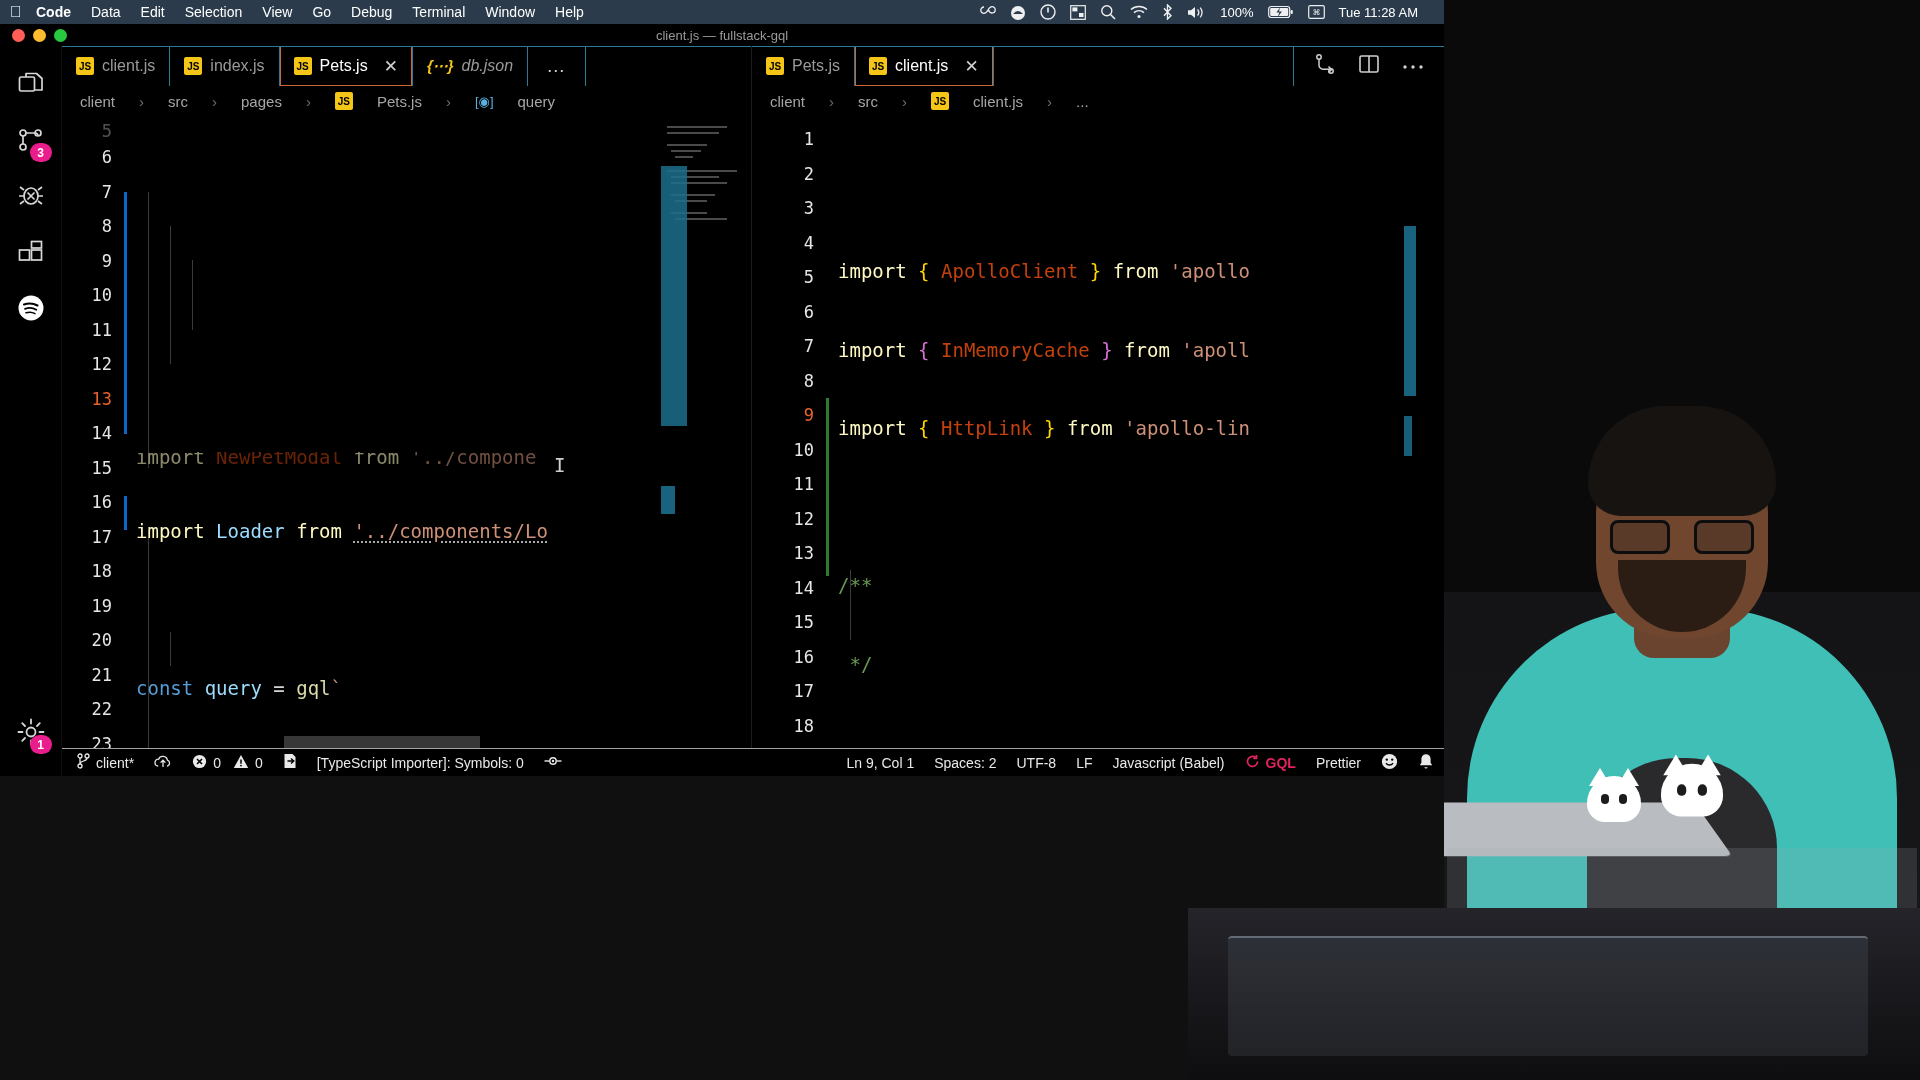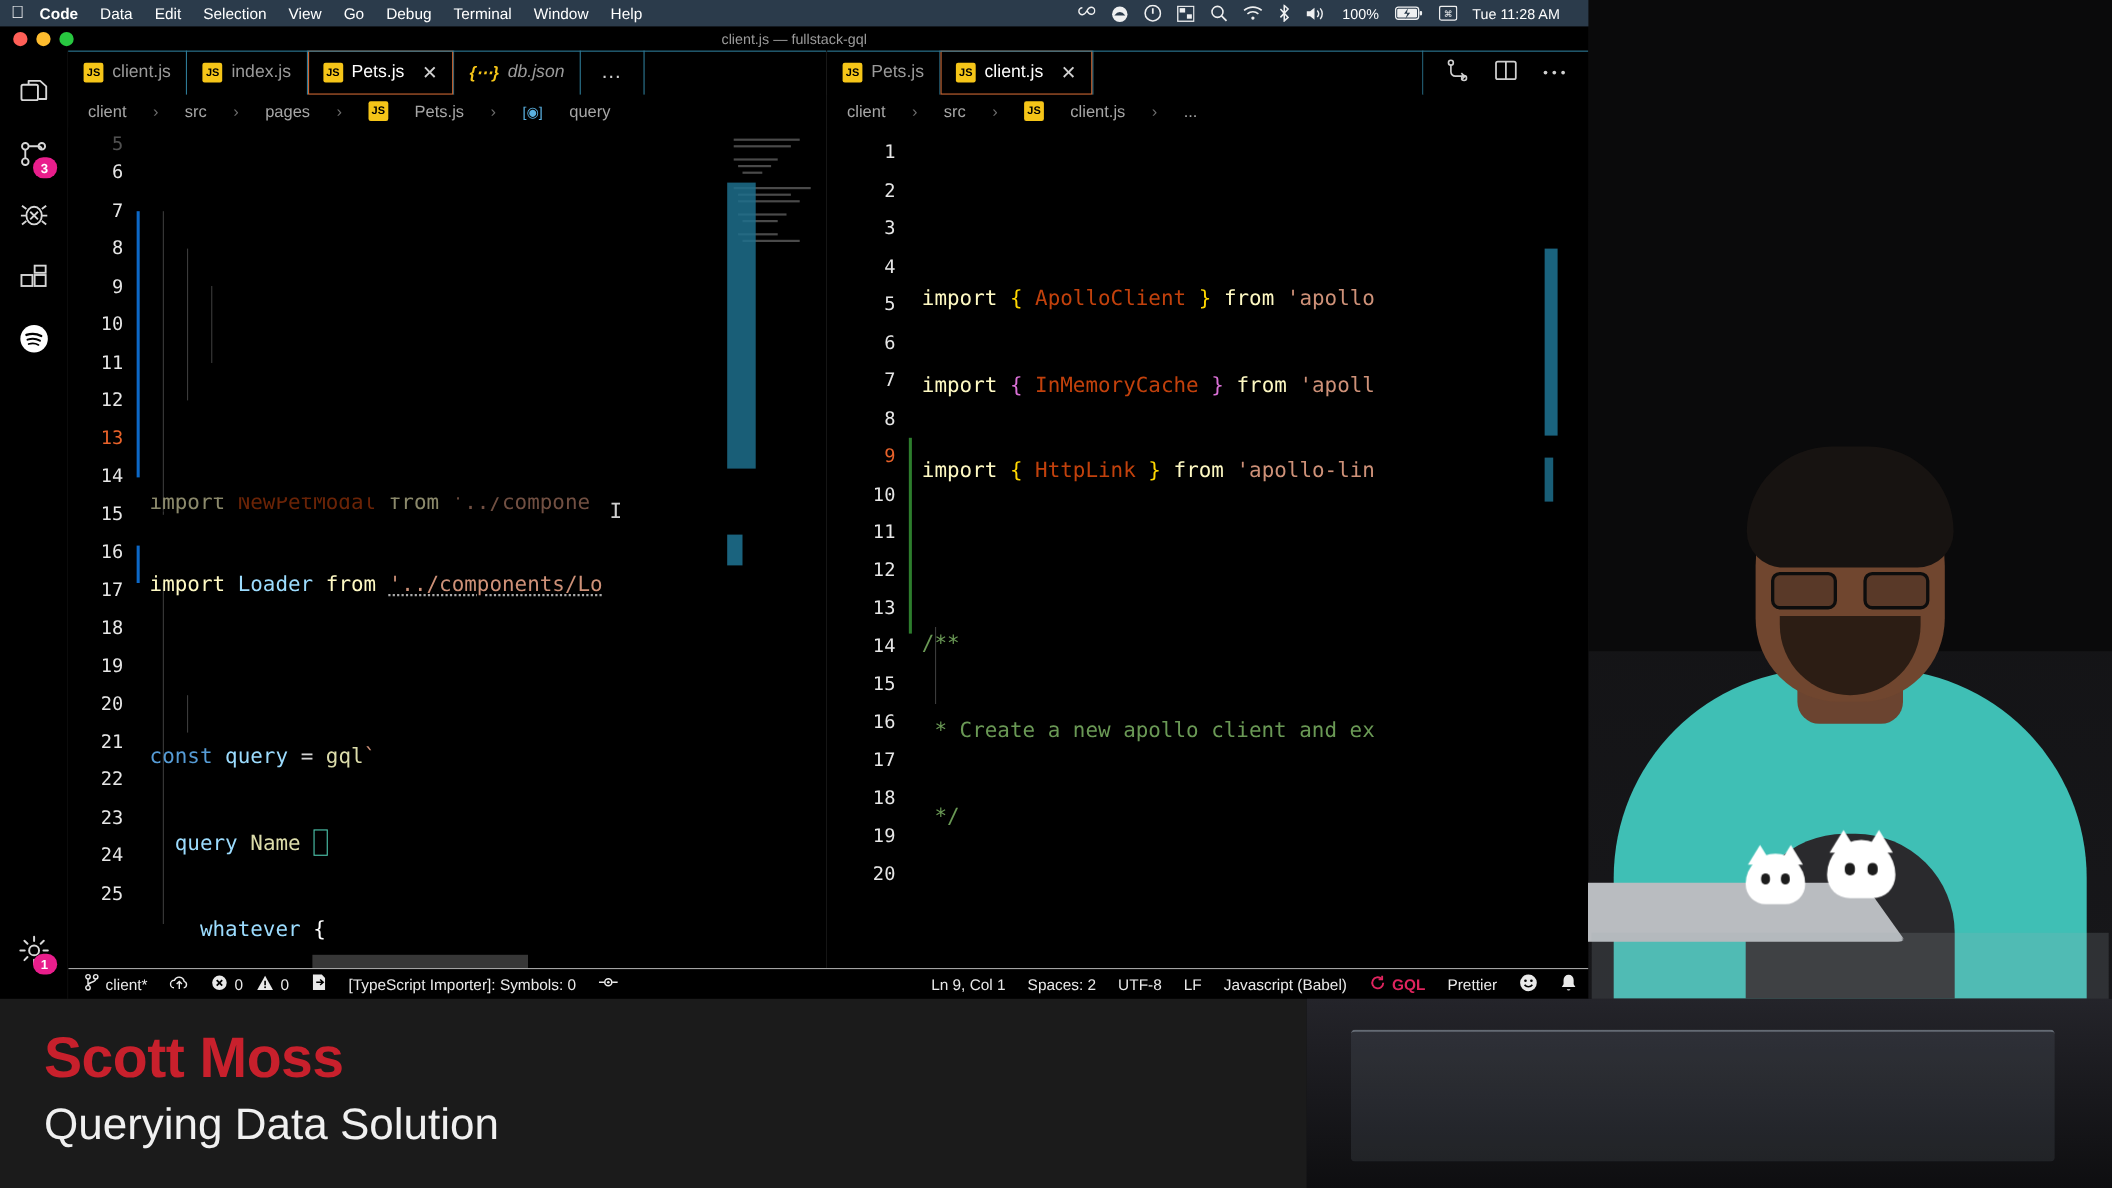--- a/index.html
+++ b/index.html
@@ -26,21 +26,21 @@
   .macbar-right {
     position: absolute; right: 16px; top: 0; height: 24px;
     display: flex; align-items: center; gap: 14px; padding-right: 10px;
   }
   .macbar-right .sicon { opacity: .92; display: flex; align-items: center; }
   .macbar-right .txt { font-size: 13px; }
 
   
   .vscode {
     position: absolute; top: 24px; left: 0;
-    width: 1444px; height: 884px;
+    width: 1444px; height: 752px;
     background: #000000;
     display: flex; flex-direction: column;
   }
   .titlebar {
     height: 22px; background: #000; position: relative; flex: 0 0 22px;
     display: flex; align-items: center;
   }
   .traffic { display: flex; gap: 8px; padding-left: 12px; }
   .dot { width: 13px; height: 13px; border-radius: 50%; }
   .dot.r { background: #ff5f57; } .dot.y { background: #febc2e; } .dot.g { background: #28c840; }
@@ -629,21 +629,20 @@
               <div class="code">
                 <div class="change-bar green" style="top:282px; height:178px;"></div>
 
                 <div class="indent-guide" style="left:24px; top:454px; height:70px;"></div>
 
                 <div class="line"><span class="k">import</span> <span class="br1">{</span> <span class="cls">ApolloClient</span> <span class="br1">}</span> <span class="k">from</span> <span class="str">'apollo</span></div>
                 <div class="line"><span class="k">import</span> <span class="br2">{</span> <span class="cls">InMemoryCache</span> <span class="br2">}</span> <span class="k">from</span> <span class="str">'apoll</span></div>
                 <div class="line"><span class="k">import</span> <span class="br1">{</span> <span class="cls">HttpLink</span> <span class="br1">}</span> <span class="k">from</span> <span class="str">'apollo-lin</span></div>
                 <div class="line"></div>
                 <div class="line"><span class="cm">/**</span></div>
-                <div class="line"><span class="cm"> * Create a new apollo client and ex</span></div>
                 <div class="line"><span class="cm"> */</span></div>
                 
                 
                 
                 
                 
                 
                 
                 
                 
@@ -785,23 +784,19 @@
       <div class="wc-mascot" style="left:218px; bottom:82px; transform:scale(1.15);">
         <div class="m-ear l"></div>
           <div class="m-ear r"></div>
         <div class="m-head"></div>
         <div class="m-eye l"></div>
           <div class="m-eye r"></div>
       </div>
     </div>
   </div>
 
-  <div class="lowerthird">
-    <div class="lt-name">Scott Moss</div>
-    <div class="lt-sub">Querying Data Solution</div>
-  </div>
   <div class="lt-right">
     <div class="lt-podium">
       <div class="podium-glass"></div>
     </div>
   </div>
 
 </div>
 
 </body></html>

